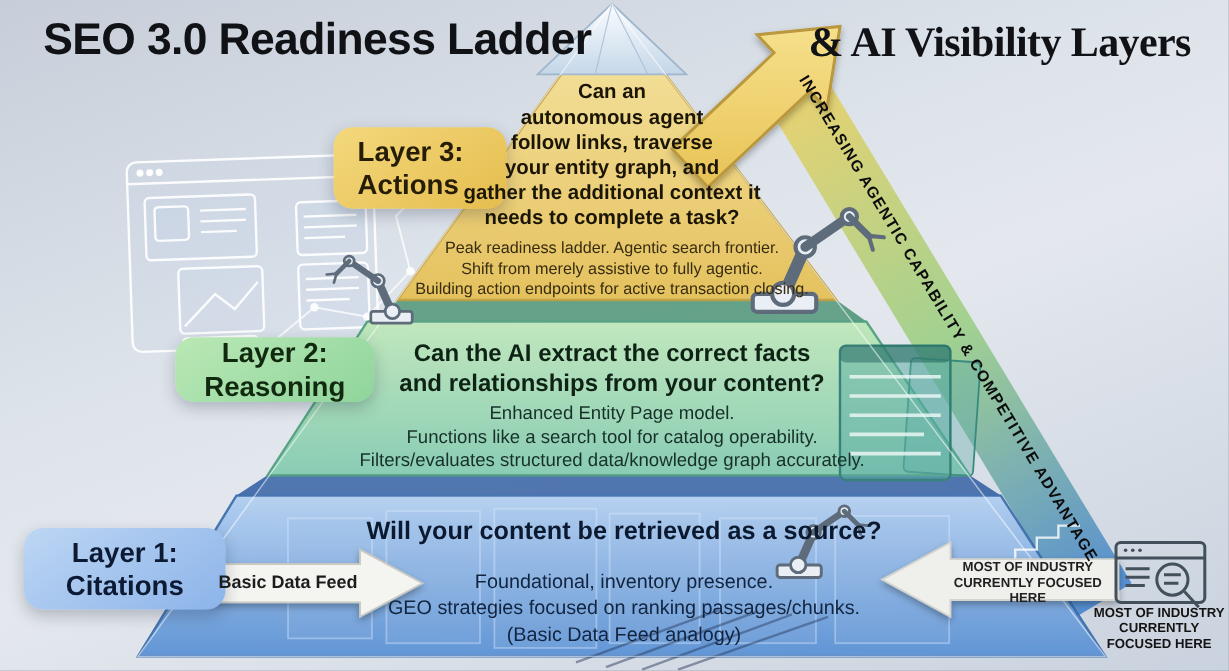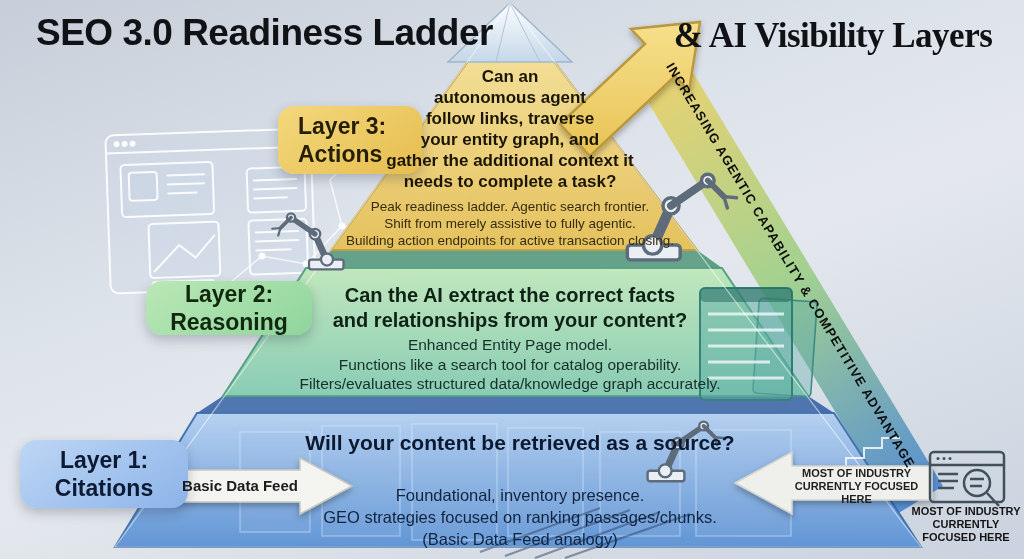--- a/index.html
+++ b/index.html
@@ -20,21 +20,21 @@
   .box-l3 .lbl{color:#261d06;padding-left:20px;}
   .box-l2{left:146px;top:281px;width:166px;height:54px;background:linear-gradient(145deg,#bae8b5,#8fd59c);}
   .box-l2 .lbl{color:#11290f;text-align:center;}
   .box-l1{left:20px;top:429px;width:168px;height:68px;background:linear-gradient(145deg,#bdd6f4,#8cb4e9);margin-top:11px;}
   .box-l1 .lbl{color:#0c1a33;text-align:center;}
   .l3-question{left:355px;top:66px;width:310px;font-size:17px;font-weight:bold;line-height:21px;color:#1b1505;}
   .l3-details{left:330px;top:198px;width:360px;font-size:13.5px;line-height:17px;color:#372c10;}
   .l2-question{left:305px;top:283px;width:410px;font-size:20px;font-weight:bold;line-height:25px;color:#0e2315;}
   .l2-details{left:275px;top:335px;width:470px;font-size:15.5px;line-height:19.5px;color:#16302a;}
   .l1-question{left:260px;top:431px;width:520px;font-size:21px;font-weight:bold;color:#0b1a31;}
-  .l1-details{left:255px;top:484px;width:530px;font-size:16.5px;line-height:22px;color:#112440;text-align:center;}
+  .l1-details{left:255px;top:474px;width:530px;font-size:16.5px;line-height:22px;color:#112440;text-align:center;}
   .band-label{left:676px;top:60px;transform:rotate(59deg);transform-origin:0 0;
     font-size:13px;font-weight:bold;letter-spacing:1.1px;color:#0c0c0c;white-space:nowrap;}
   .bdf-label{left:176px;top:477px;width:128px;font-size:15px;font-weight:bold;color:#1c1c1c;text-align:center;}
   .ind-arrow-label{left:784px;top:467px;width:145px;font-size:11px;font-weight:bold;line-height:13px;color:#1f1f1f;}
   .ind-caption{left:908px;top:505px;width:116px;font-size:11px;font-weight:bold;line-height:13px;color:#141414;}
 </style>
 </head>
 <body>
 
 <div class="canvas">

